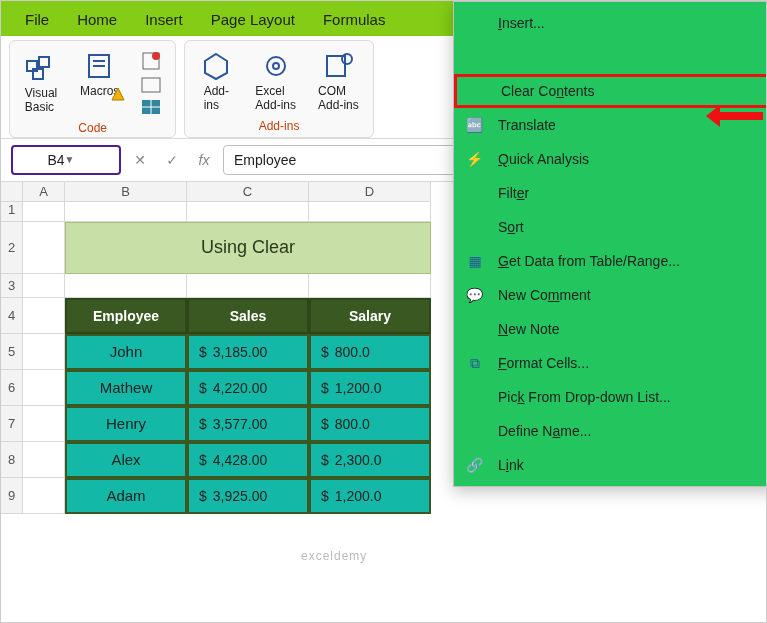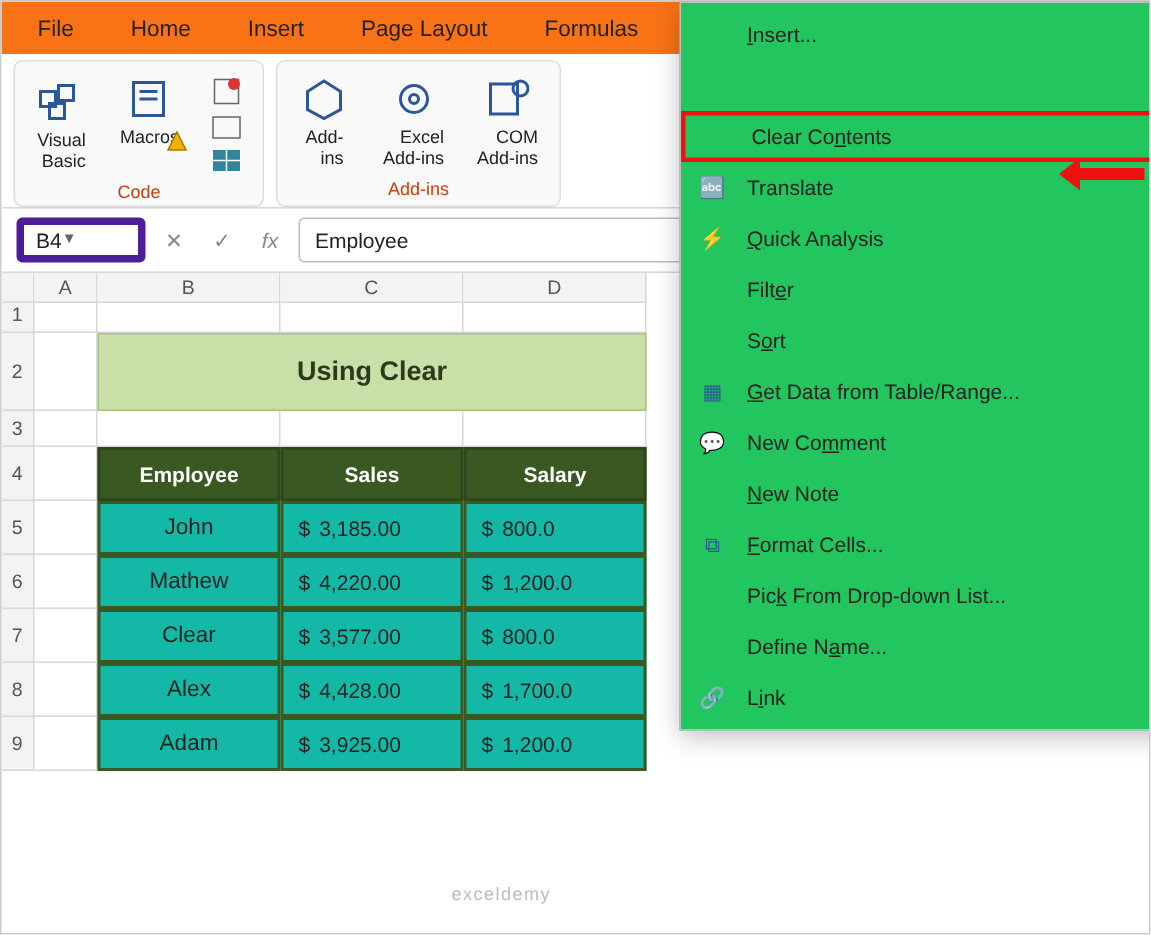--- a/index.html
+++ b/index.html
@@ -1,55 +1,55 @@
 <!DOCTYPE html>
 <html><head>
 <meta charset="utf-8">
 <style>
 *{box-sizing:border-box;margin:0;padding:0;font-family:"Segoe UI",Arial,sans-serif;font-size:14px;color:#222}
 body{background:#fff;width:767px;height:623px;overflow:hidden;position:relative;border:1px solid #ccc}
-.menubar{display:flex;gap:18px;padding:8px 14px 6px;background:#f97316}
+.menubar{display:flex;gap:8px;padding:8px 14px 6px;background:#84cc16}
 .menubar span{font-size:15px;padding:2px 10px;cursor:pointer}
 .ribbon{display:flex;padding:4px 8px 0;background:#fff;border-bottom:1px solid #d8d8d8}
 .group{border:1px solid #dcdcdc;border-radius:6px;margin-right:8px;padding:6px 10px 2px;text-align:center;background:#f9f9f9}
 .grp-row{display:flex;gap:14px;align-items:flex-end;justify-content:center}
 .rb-btn{display:flex;flex-direction:column;align-items:center;gap:2px;padding:2px 4px;cursor:pointer}
-.rb-btn .lbl{font-size:12px;line-height:1.15;text-align:right}
+.rb-btn .lbl{font-size:12px;line-height:1.15;text-align:left}
 .icon{width:34px;height:34px;display:flex;align-items:center;justify-content:center}
 .grp-name{font-size:12px;color:#c2410c;margin-top:4px}
 .fxbar{display:flex;align-items:center;gap:6px;padding:6px 10px;border-bottom:1px solid #d8d8d8}
-.namebox{width:86px;height:30px;border:5px solid #4c1d95;border-radius:4px;padding:0 18px 0 8px;display:flex;align-items:center;justify-content:flex-start}
+.namebox{width:110px;height:30px;border:2px solid #4c1d95;border-radius:4px;padding:0 18px 0 8px;display:flex;align-items:center;justify-content:center}
 .chev{font-size:10px;color:#666}
 .fx-icn{width:26px;height:26px;display:flex;align-items:center;justify-content:center;border:1px solid transparent;color:#888}
 .fx-input{flex:1;height:30px;border:1px solid #bdbdbd;border-radius:4px;padding:0 10px;display:flex;align-items:center;font-size:15px}
 .sheet{display:flex;flex-direction:column}
 .colhdr{display:flex}
 .rowstub{width:22px}
 .ch{border-right:1px solid #d8d8d8;border-bottom:1px solid #d8d8d8;background:#f3f3f3;text-align:center;font-size:13px;color:#555;height:20px;line-height:20px}
 .cA{width:42px}.cB,.cC,.cD{width:122px}
 .rowhdr{width:22px;border-right:1px solid #d8d8d8;border-bottom:1px solid #d8d8d8;background:#f3f3f3;text-align:center;font-size:13px;color:#555}
 .srow{display:flex}
 .cell{border-right:1px solid #d8d8d8;border-bottom:1px solid #d8d8d8}
 .r1{height:20px}.r2{height:52px}.r3{height:24px}.rn{height:36px}
-.banner{width:366px;height:52px;background:#c9dfa8;display:flex;align-items:center;justify-content:center;font-weight:700;font-size:18px;color:#2b3a1c;border:1px solid #a9c17f}
+.banner{width:366px;height:52px;background:#c9dfa8;display:flex;align-items:center;justify-content:center;font-weight:400;font-size:18px;color:#2b3a1c;border:1px solid #a9c17f}
 .thcell{background:#3a5821;color:#fff;font-weight:700;text-align:center;display:flex;align-items:center;justify-content:center;border:2px solid #2e471a}
 .tdcell{background:#14b8a6;border:2px solid #3a5821;display:flex;align-items:center;justify-content:center;font-size:15px}
 .tdn{justify-content:flex-start;padding:0 10px}
 .tdn .ds{margin-right:6px}
 .ctx{position:absolute;top:0;left:452px;width:340px;background:#22c55e;border:1px solid #bfbfbf;box-shadow:0 4px 16px rgba(0,0,0,.25);padding:4px 0}
 .ctx .item{display:flex;align-items:center;height:34px;padding:0 12px 0 10px;gap:12px;cursor:pointer}
 .ctx .ic{width:22px;height:22px;display:flex;align-items:center;justify-content:center;font-size:14px;color:#2b579a}
 .ctx .tx{flex:1;font-size:14px}
 .ctx .tx u{text-decoration:underline}
 .ctx .arr{font-size:12px;color:#444}
 .hl{border:3px solid #e11}
 .redarrow{position:absolute;top:108px;left:702px;width:60px;height:14px}
 .redarrow::before{content:"";position:absolute;right:0;top:3px;width:48px;height:8px;background:#e11}
 .redarrow::after{content:"";position:absolute;left:-8px;top:-4px;border:11px solid transparent;border-right:14px solid #e11}
-.wm{position:absolute;left:300px;top:588px;font-size:12px;color:#bbb;letter-spacing:1px}
+.wm{position:absolute;left:300px;top:548px;font-size:12px;color:#bbb;letter-spacing:1px}
 </style>
 </head>
 <body>
 
 <div class="menubar">
   <span>File</span>
   <span>Home</span>
   <span>Insert</span>
   <span>Page Layout</span>
   <span>Formulas</span>
@@ -206,41 +206,41 @@
         <span>4,220.00</span>
       </div>
       <div class="tdcell tdn cD rn">
         <span class="ds">$</span>
         <span>1,200.0</span>
       </div>
     </div>
   <div class="srow rn">
       <div class="rowhdr rn" style="line-height:36px">7</div>
       <div class="cell cA rn"></div>
-      <div class="tdcell cB rn">Clear</div>
+      <div class="tdcell cB rn">Henry</div>
       <div class="tdcell tdn cC rn">
         <span class="ds">$</span>
         <span>3,577.00</span>
       </div>
       <div class="tdcell tdn cD rn">
         <span class="ds">$</span>
         <span>800.0</span>
       </div>
     </div>
   <div class="srow rn">
       <div class="rowhdr rn" style="line-height:36px">8</div>
       <div class="cell cA rn"></div>
       <div class="tdcell cB rn">Alex</div>
       <div class="tdcell tdn cC rn">
         <span class="ds">$</span>
         <span>4,428.00</span>
       </div>
       <div class="tdcell tdn cD rn">
         <span class="ds">$</span>
-        <span>1,700.0</span>
+        <span>2,300.0</span>
       </div>
     </div>
   <div class="srow rn">
       <div class="rowhdr rn" style="line-height:36px">9</div>
       <div class="cell cA rn"></div>
       <div class="tdcell cB rn">Adam</div>
       <div class="tdcell tdn cC rn">
         <span class="ds">$</span>
         <span>3,925.00</span>
       </div>

